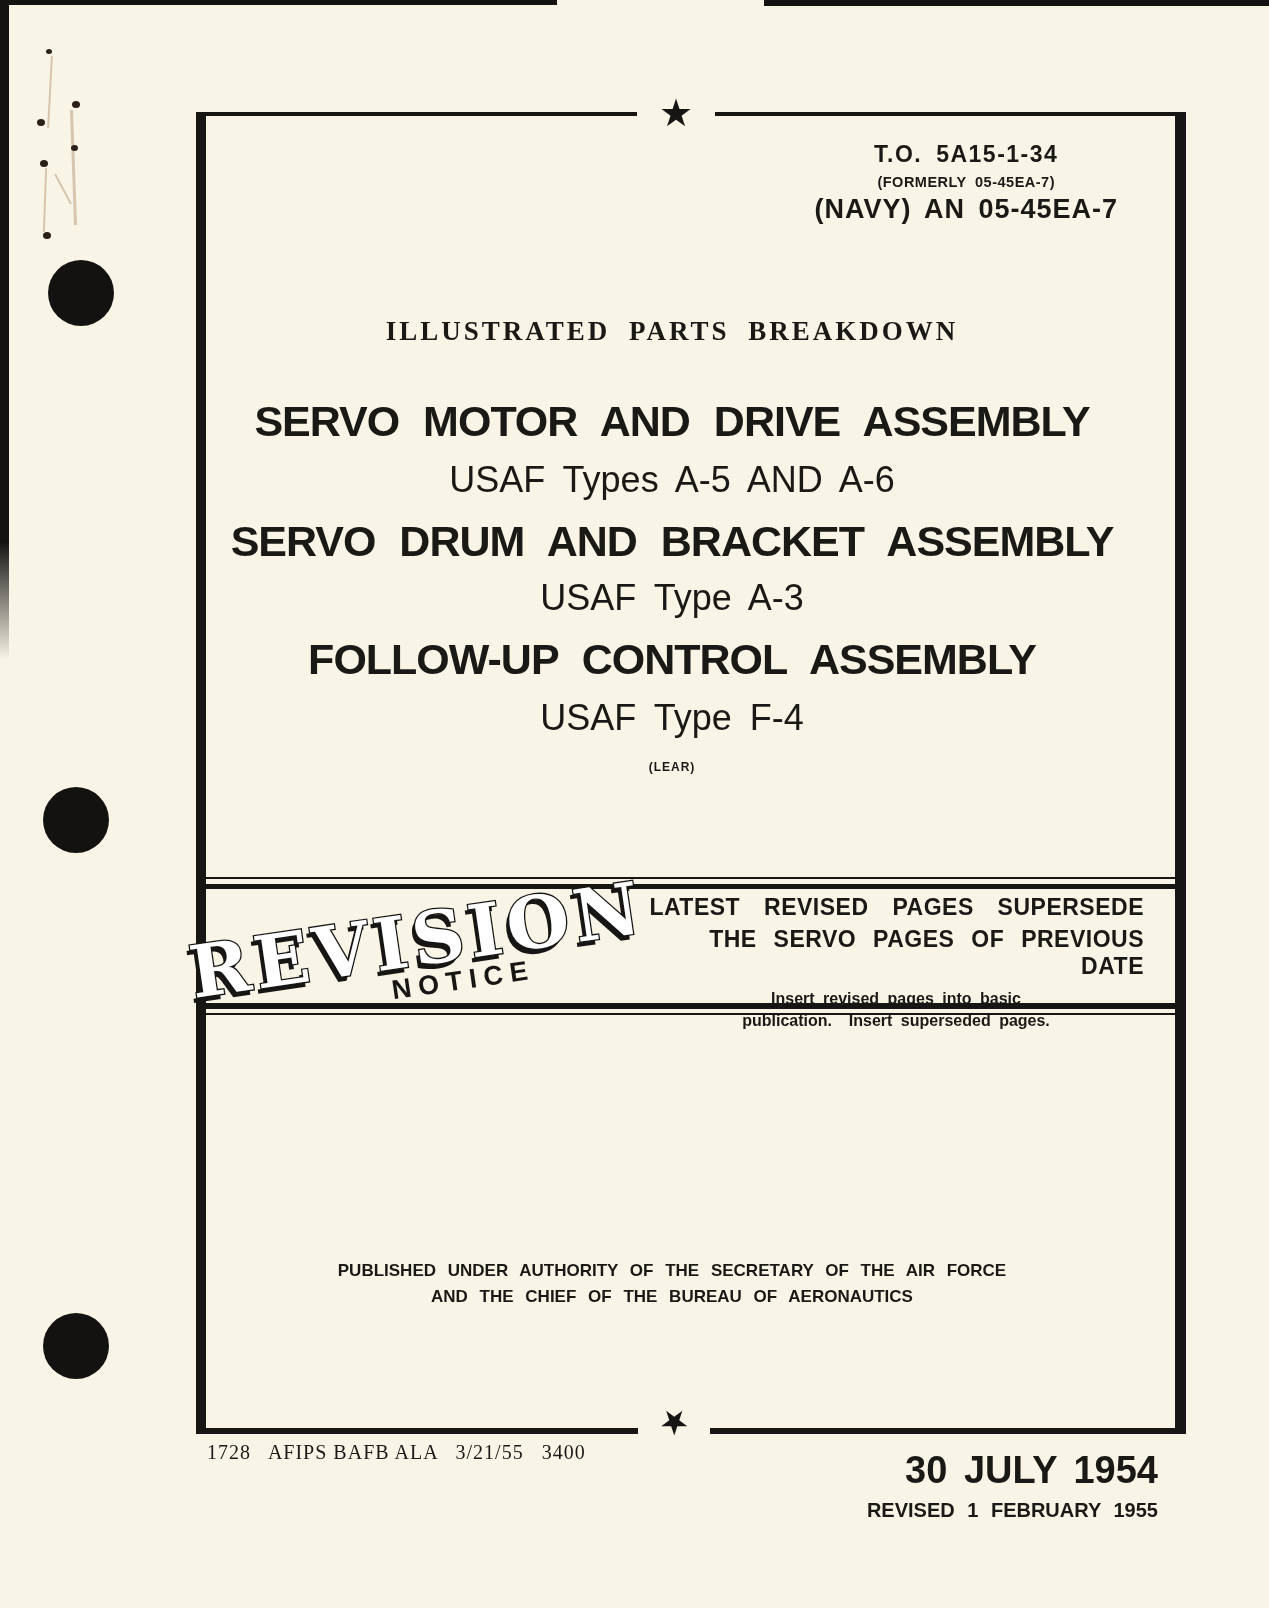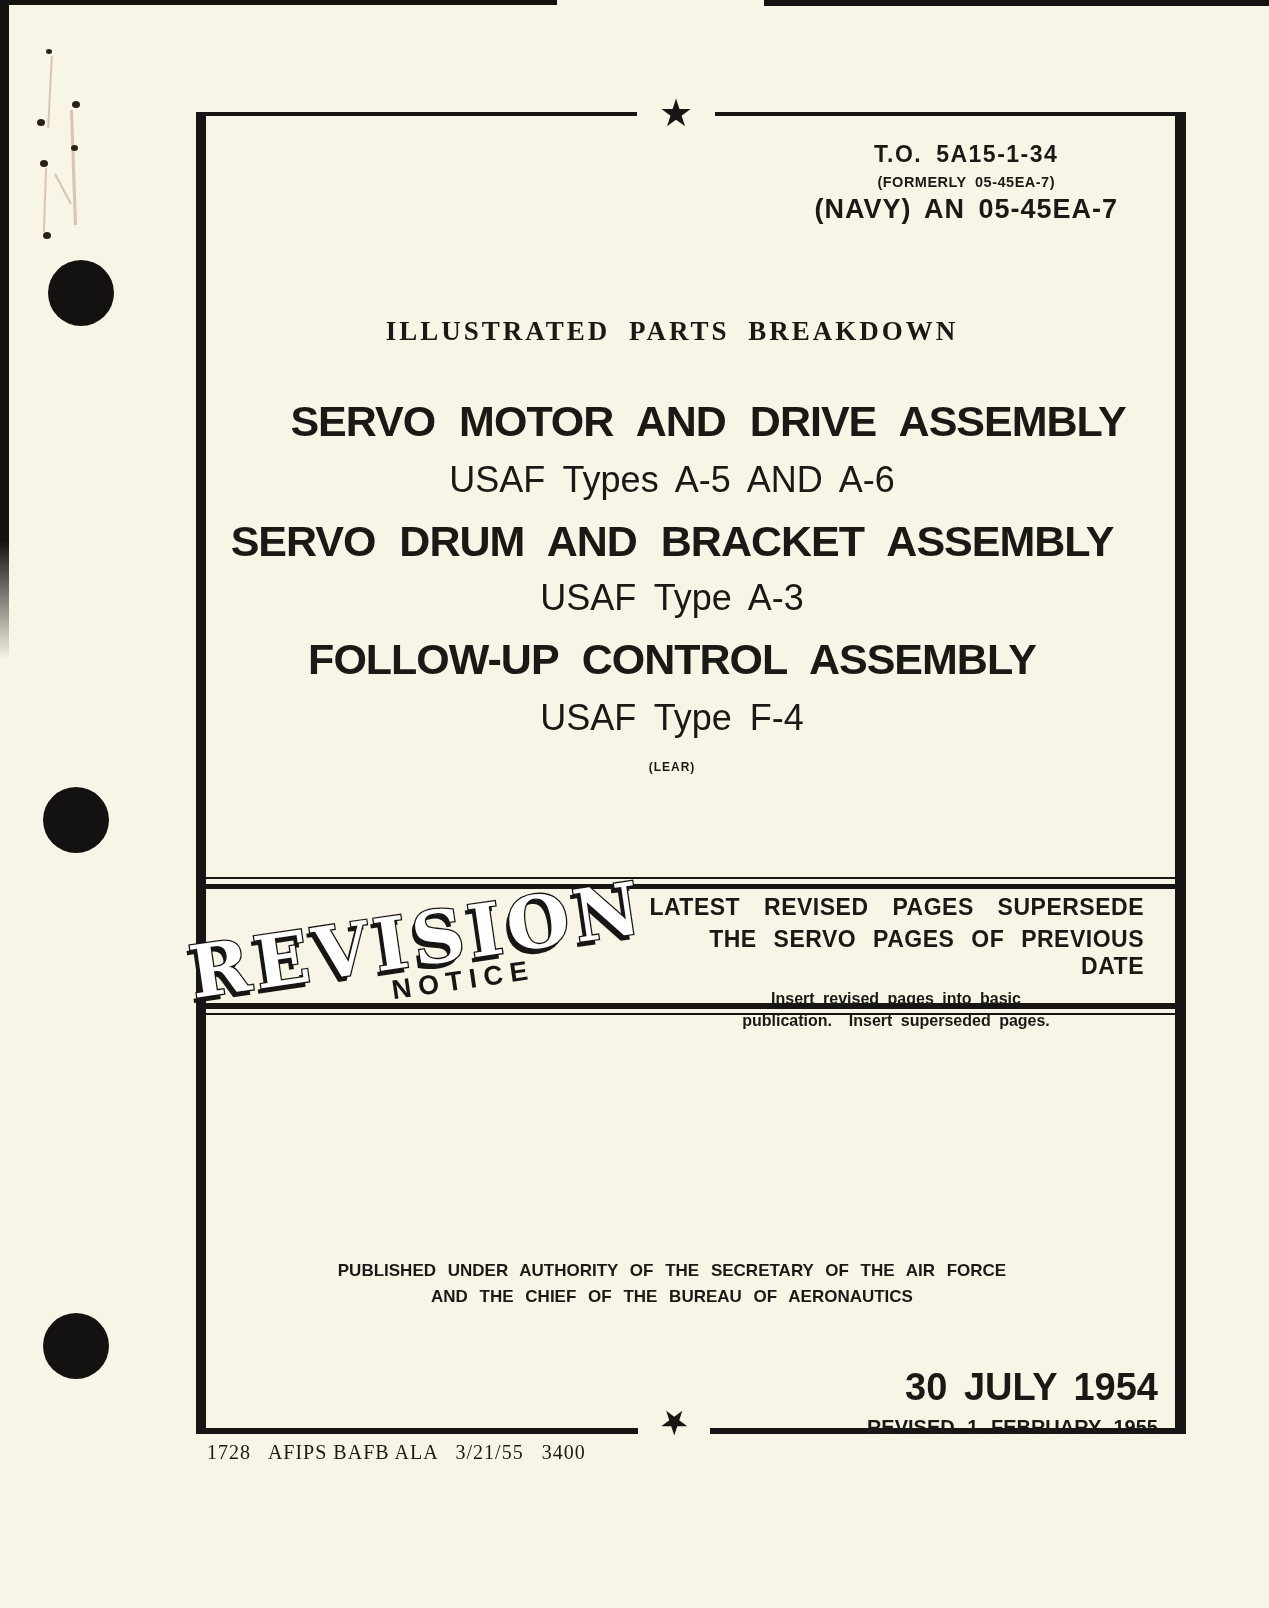--- a/index.html
+++ b/index.html
@@ -41,42 +41,42 @@
   .to-block{position:absolute;right:151px;top:141px;text-align:center;font-weight:700;}
   .to-line1{font-size:23px;letter-spacing:1.5px;word-spacing:6px;margin-bottom:6px;}
   .to-line2{font-size:14.5px;letter-spacing:.5px;word-spacing:4px;margin-bottom:4px;}
   .to-line3{font-size:27px;letter-spacing:1px;word-spacing:5px;}
   
   .col{position:absolute;left:206px;width:932px;text-align:center;margin-top:26px;}
   .ipb{top:290px;font-family:"Liberation Serif",serif;font-weight:600;
        font-size:27px;letter-spacing:3px;word-spacing:9px;}
   .doc-title{font-weight:700;font-size:43px;line-height:1;letter-spacing:-1px;word-spacing:13px;}
   .doc-sub{font-weight:400;font-size:36px;line-height:1;word-spacing:8px;}
-  .t1{top:374px;padding-left:36px;} .s1{top:436px;}
+  .t1{top:374px;} .s1{top:436px;}
   .t2{top:494px;} .s2{top:554px;}
   .t3{top:612px;} .s3{top:674px;}
   .lear{top:734px;font-weight:700;font-size:12px;letter-spacing:1px;}
   
   .rule{position:absolute;left:206px;width:969px;background:#181614;z-index:2;}
   .rule-a{top:877px;height:2px;}
   .rule-b{top:884px;height:5px;}
   .rule-c{top:1003px;height:6px;}
   .rule-d{top:1013px;height:2px;}
   .rev-svg{position:absolute;left:186px;top:850px;z-index:4;overflow:visible;}
   .banner-right{position:absolute;left:648px;top:894px;width:496px;z-index:3;
     font-weight:700;text-align:right;}
   .bl1{font-size:23px;word-spacing:17px;letter-spacing:.5px;margin-bottom:5px;}
   .bl2{font-size:23px;word-spacing:10px;letter-spacing:.5px;margin-bottom:8px;}
   .banner-note{font-size:16px;text-align:center;line-height:1.35;word-spacing:4px;white-space:pre;}
   
   .authority{top:1232px;font-weight:700;font-size:17px;line-height:1.5;word-spacing:7px;}
   
   .imprint{position:absolute;left:207px;top:1441px;
     font-family:"Liberation Serif",serif;font-size:20px;letter-spacing:1px;white-space:pre;}
-  .date-block{position:absolute;right:111px;top:1366px;text-align:right;font-weight:700;}
+  .date-block{position:absolute;right:111px;top:1449px;text-align:right;font-weight:700;}
   .date-main{font-size:38px;letter-spacing:0;word-spacing:6px;margin-bottom:7px;}
   .date-revised{font-size:20px;word-spacing:7px;}
 </style>
 </head>
 <body>
 
 <div class="page">
 
   <div class="edge edge-top-1"></div>
   <div class="edge edge-top-2"></div>

